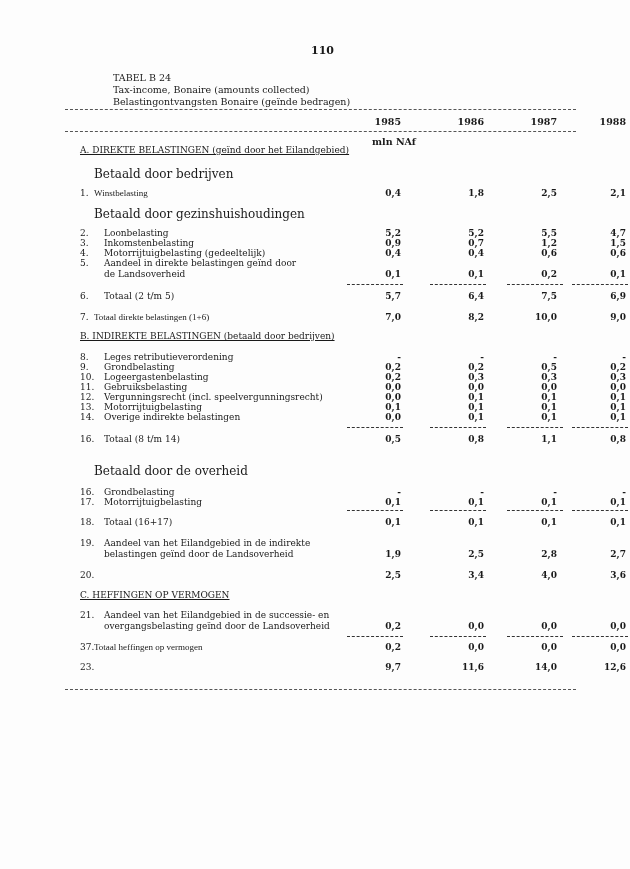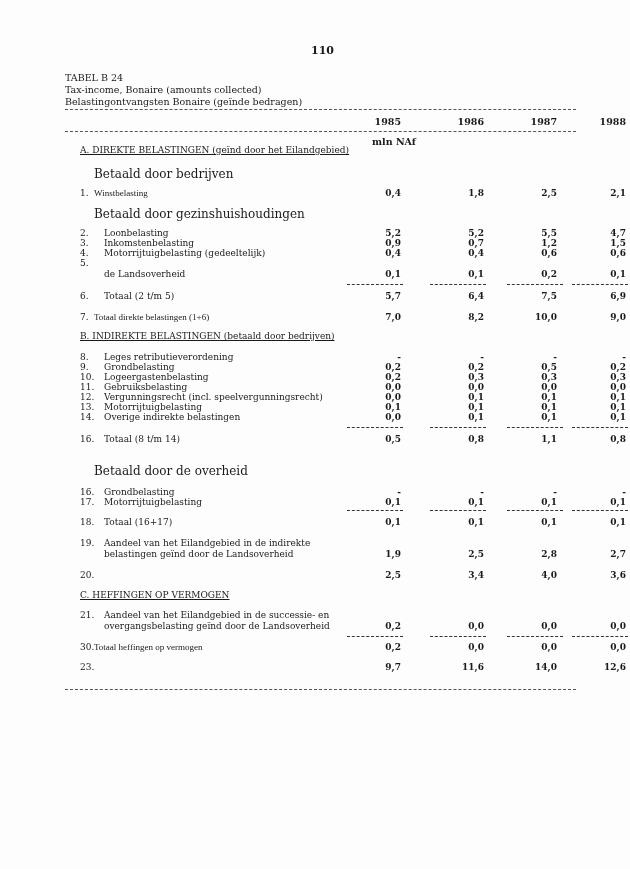--- a/index.html
+++ b/index.html
@@ -2,21 +2,21 @@
 <html><head>
 <meta charset="utf-8">
 <style>
   html, body { margin:0; padding:0; }
   body {
     width:630px; height:869px; background:#fdfdfd; position:relative; overflow:hidden;
     font-family:"DejaVu Serif", "Liberation Serif", serif; color:#1a1a1a;
   }
   .page-num { position:absolute; top:44px; left:311px; font-size:11px; font-weight:bold; }
   .title-block { position:absolute; top:72px; left:65px; font-size:9.5px; line-height:12px; }
-  .title-block div { white-space:nowrap; }
+  .title-block div { white-space:nowrap;margin-left:48px; }
   .dash { position:absolute; left:65px; width:511px; border-top:1px dashed #555; height:0; }
   .hdr-year { position:absolute; top:116px; font-size:9.5px; font-weight:bold; text-align:right; width:50px; }
   .unit { position:absolute; top:136px; left:372px; font-size:9.5px; font-weight:bold; }
   .row { position:absolute; left:0; width:630px; font-size:9px; height:12px; line-height:12px; }
   .row .num { position:absolute; left:80px; width:24px; }
   .row .lbl { position:absolute; left:104px; white-space:nowrap; }
   .row .lbl.n { left:94px;font-family:Liberation Serif, serif; }
   .row .v { position:absolute; width:50px; text-align:right; font-weight:bold; }
   .v0 { left:351px; } .v1 { left:434px; } .v2 { left:507px; } .v3 { left:576px; }
   .sec { position:absolute; font-size:9px; text-decoration:underline; white-space:nowrap; }
@@ -76,20 +76,21 @@
 <div class="row" style="top:247px">
   <span class="num">4.</span>
   <span class="lbl">Motorrijtuigbelasting (gedeeltelijk)</span>
   <span class="v v0">0,4</span>
   <span class="v v1">0,4</span>
   <span class="v v2">0,6</span>
   <span class="v v3">0,6</span>
 </div>
 <div class="row" style="top:257px">
   <span class="num">5.</span>
+  <span class="lbl">Aandeel in direkte belastingen geïnd door</span>
 </div>
 <div class="row" style="top:268px">
   <span class="lbl">de Landsoverheid</span>
   <span class="v v0">0,1</span>
   <span class="v v1">0,1</span>
   <span class="v v2">0,2</span>
   <span class="v v3">0,1</span>
 </div>
 <div class="sep s0" style="top:284px"></div>
 <div class="sep s1" style="top:284px"></div>
@@ -244,21 +245,21 @@
   <span class="v v0">0,2</span>
   <span class="v v1">0,0</span>
   <span class="v v2">0,0</span>
   <span class="v v3">0,0</span>
 </div>
 <div class="sep s0" style="top:636px"></div>
 <div class="sep s1" style="top:636px"></div>
 <div class="sep s2" style="top:636px"></div>
 <div class="sep s3" style="top:636px"></div>
 <div class="row" style="top:641px">
-  <span class="num">30.</span>
+  <span class="num">37.</span>
   <span class="lbl n">Totaal heffingen op vermogen</span>
   <span class="v v0">0,2</span>
   <span class="v v1">0,0</span>
   <span class="v v2">0,0</span>
   <span class="v v3">0,0</span>
 </div>
 <div class="row" style="top:661px">
   <span class="num">23.</span>
   <span class="v v0">9,7</span>
   <span class="v v1">11,6</span>

